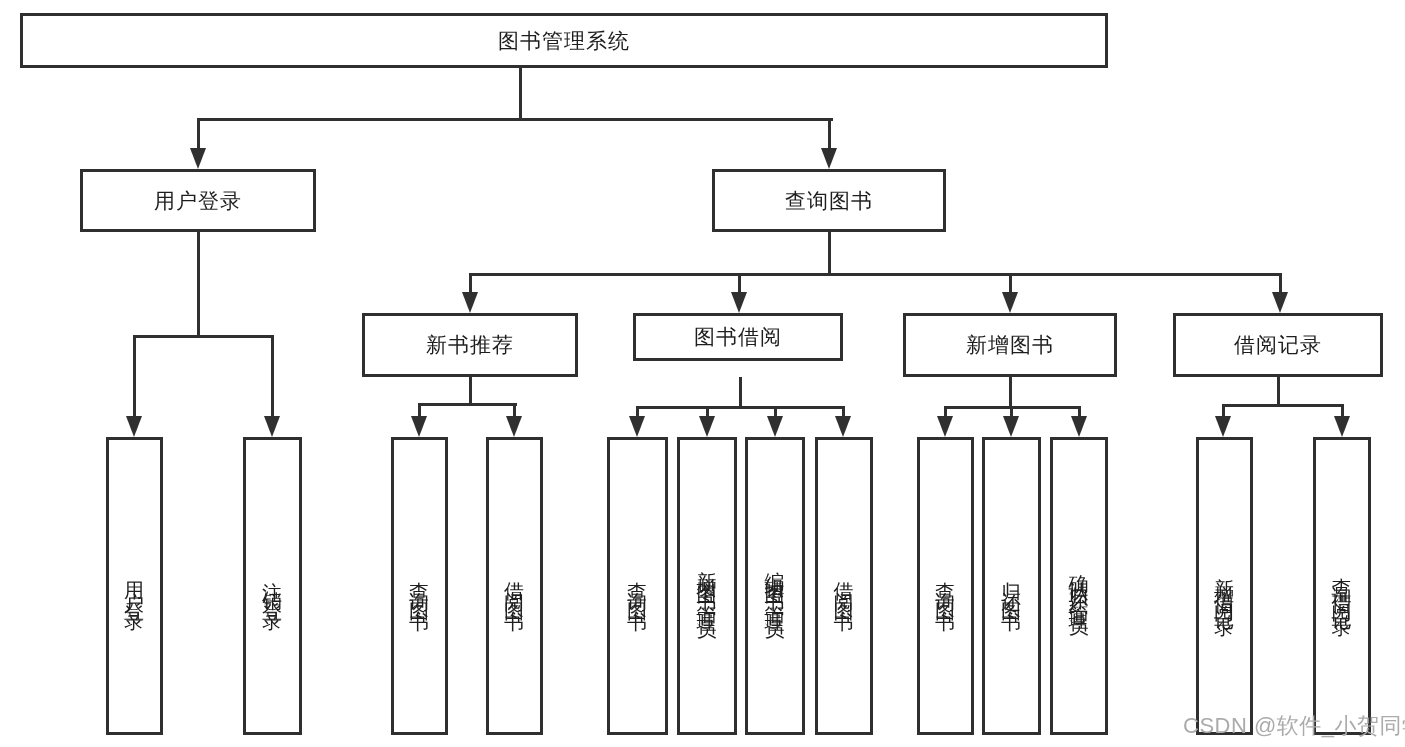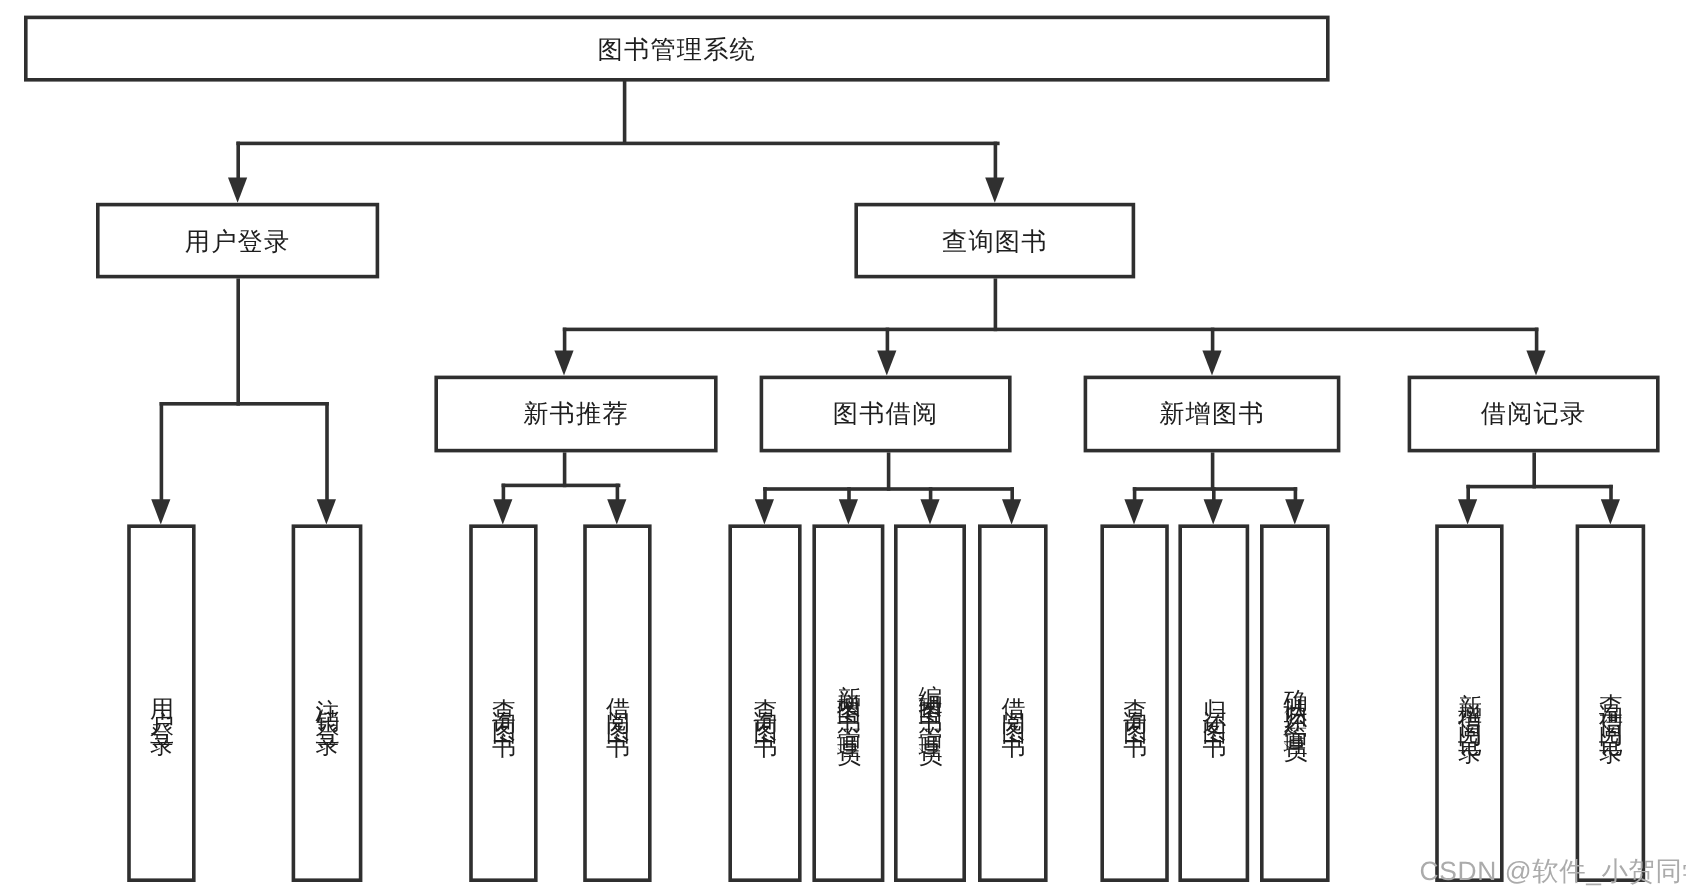--- a/index.html
+++ b/index.html
@@ -95,22 +95,22 @@
   <div class="hl" style="left:469px; top:273px; width:813px;"></div>
   <div class="vl" style="left:469px; top:273px; height:21px;"></div>
   <div class="arrowhead" style="left:462px; top:292px;"></div>
   <div class="vl" style="left:738px; top:273px; height:21px;"></div>
   <div class="arrowhead" style="left:731px; top:292px;"></div>
   <div class="vl" style="left:1009px; top:273px; height:21px;"></div>
   <div class="arrowhead" style="left:1002px; top:292px;"></div>
   <div class="vl" style="left:1279px; top:273px; height:21px;"></div>
   <div class="arrowhead" style="left:1272px; top:292px;"></div>
 
-  <div class="hbox" style="left:362px; top:313px; width:236px; height:64px;">新书推荐</div>
-  <div class="hbox" style="left:633px; top:313px; width:210px; height:64px;">图书借阅</div>
+  <div class="hbox" style="left:362px; top:313px; width:216px; height:64px;">新书推荐</div>
+  <div class="hbox" style="left:633px; top:313px; width:210px; height:48px;">图书借阅</div>
   <div class="hbox" style="left:903px; top:313px; width:214px; height:64px;">新增图书</div>
   <div class="hbox" style="left:1173px; top:313px; width:210px; height:64px;">借阅记录</div>
 
   <div class="vl" style="left:469px; top:377px; height:29px;"></div>
   <div class="hl" style="left:418px; top:403px; width:99px;"></div>
   <div class="vl" style="left:418px; top:403px; height:15px;"></div>
   <div class="arrowhead" style="left:411px; top:416px;"></div>
   <div class="vl" style="left:513px; top:403px; height:15px;"></div>
   <div class="arrowhead" style="left:506px; top:416px;"></div>
 

